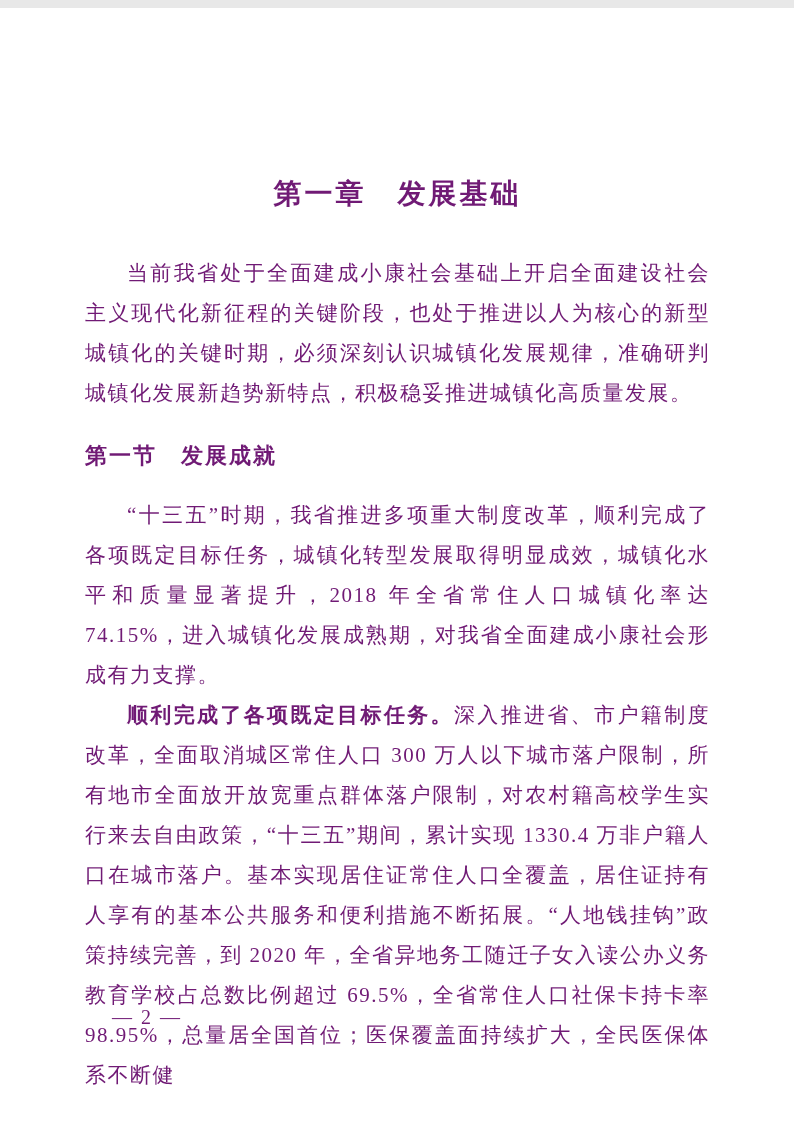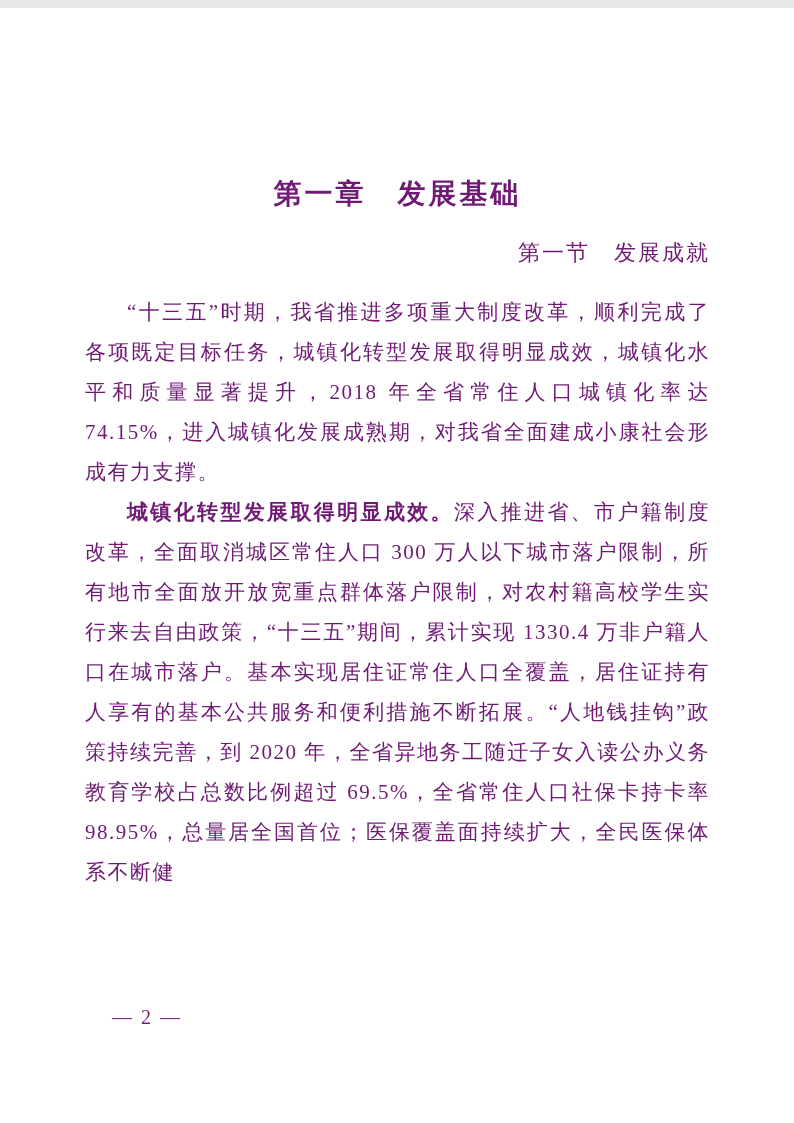--- a/index.html
+++ b/index.html
@@ -26,23 +26,23 @@
   .chapter-title {
     margin: 170px 0 0 0;
     text-align: center;
     font-size: 28px;
     font-weight: bold;
     line-height: 32px;
     letter-spacing: 3px;
   }
   .section-title {
     margin: 30px 0 0 0;
-    text-align: right;
+    text-align: left;
     font-size: 22px;
-    font-weight: normal;
+    font-weight: bold;
     line-height: 26px;
     letter-spacing: 2px;
   }
   p.body-para {
     margin: 0;
     font-size: 21px;
     line-height: 40px;
     letter-spacing: 1.5px;
     text-align: justify;
     text-indent: 2em;
@@ -61,23 +61,24 @@
   }
 </style>
 </head>
 <body>
 
 <div class="page">
   <div class="content">
 
     <h1 class="chapter-title">第一章　发展基础</h1>
 
+    <p class="body-para para-intro">当前我省处于全面建成小康社会基础上开启全面建设社会主义现代化新征程的关键阶段，也处于推进以人为核心的新型城镇化的关键时期，必须深刻认识城镇化发展规律，准确研判城镇化发展新趋势新特点，积极稳妥推进城镇化高质量发展。</p>
 
     <h2 class="section-title">第一节　发展成就</h2>
 
     <p class="body-para para-achievements">“十三五”时期，我省推进多项重大制度改革，顺利完成了各项既定目标任务，城镇化转型发展取得明显成效，城镇化水平和质量显著提升，2018 年全省常住人口城镇化率达 74.15%，进入城镇化发展成熟期，对我省全面建成小康社会形成有力支撑。</p>
 
-    <p class="body-para para-citizenization"><span class="bold-lead">城镇化转型发展取得明显成效。</span><span>深入推进省、市户籍制度改革，全面取消城区常住人口 300 万人以下城市落户限制，所有地市全面放开放宽重点群体落户限制，对农村籍高校学生实行来去自由政策，“十三五”期间，累计实现 1330.4 万非户籍人口在城市落户。基本实现居住证常住人口全覆盖，居住证持有人享有的基本公共服务和便利措施不断拓展。“人地钱挂钩”政策持续完善，到 2020 年，全省异地务工随迁子女入读公办义务教育学校占总数比例超过 69.5%，全省常住人口社保卡持卡率 98.95%，总量居全国首位；医保覆盖面持续扩大，全民医保体系不断健</span></p>
+    <p class="body-para para-citizenization"><span class="bold-lead">顺利完成了各项既定目标任务。</span><span>深入推进省、市户籍制度改革，全面取消城区常住人口 300 万人以下城市落户限制，所有地市全面放开放宽重点群体落户限制，对农村籍高校学生实行来去自由政策，“十三五”期间，累计实现 1330.4 万非户籍人口在城市落户。基本实现居住证常住人口全覆盖，居住证持有人享有的基本公共服务和便利措施不断拓展。“人地钱挂钩”政策持续完善，到 2020 年，全省异地务工随迁子女入读公办义务教育学校占总数比例超过 69.5%，全省常住人口社保卡持卡率 98.95%，总量居全国首位；医保覆盖面持续扩大，全民医保体系不断健</span></p>
 
   </div>
 
   <div class="page-number">— 2 —</div>
 </div>
 
 </body></html>

